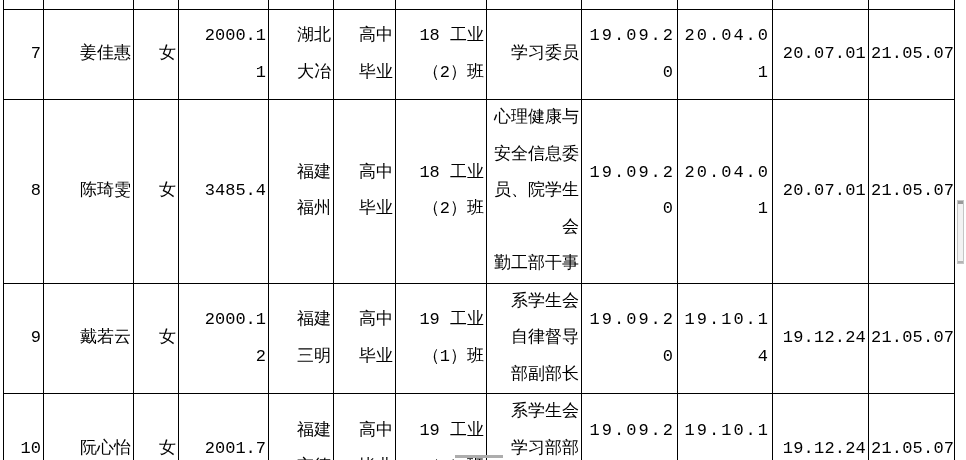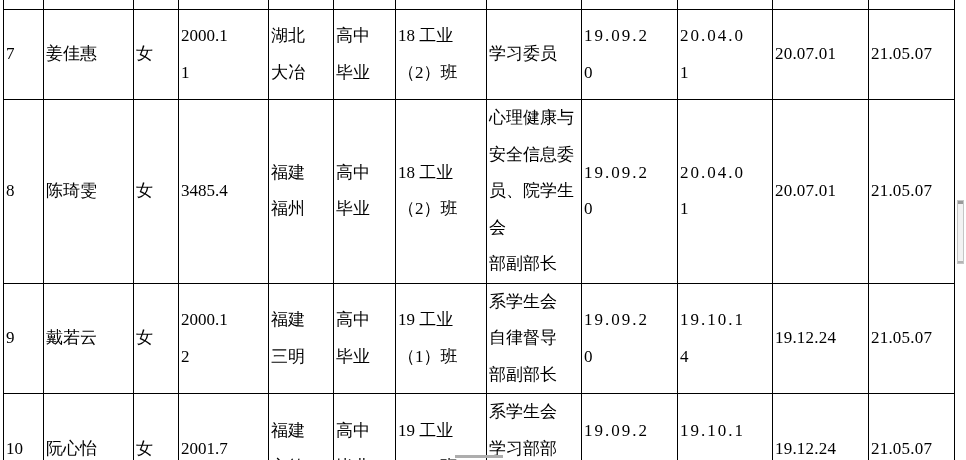--- a/index.html
+++ b/index.html
@@ -17,27 +17,28 @@
     color: #000000;
   }
   table.roster {
     border-collapse: collapse;
     table-layout: fixed;
     margin-left: 3px;
     width: 951px;
   }
   table.roster td {
     border: 1px solid #000000;
-    text-align: left;
+    text-align: right;
     vertical-align: middle;
     white-space: pre-line;
     padding: 0 2px;
     font-size: 17px;
     line-height: 2.15;
     overflow: hidden;
+    font-family: Liberation Mono, monospace;
   }
   tr.stub td {
     border-top: none;
     height: 9px;
     padding: 0;
     line-height: 0;
     font-size: 0;
   }
   tr.data-row td { height: 88px; }
   tr.r1 td, tr.r2 td, tr.r3 td { height: 89px; }
@@ -147,21 +148,21 @@
       <td>3485.4</td>
       <td>福建
 福州</td>
       <td>高中
 毕业</td>
       <td>18 工业
 （2）班</td>
       <td class="pos-sm">心理健康与
 安全信息委
 员、院学生会
-部副部长</td>
+勤工部干事</td>
       <td class="gap">19.09.2
 0</td>
       <td class="gap">20.04.0
 1</td>
       <td class="dt">20.07.01</td>
       <td class="dt">21.05.07</td>
     </tr>
 
     <tr class="data-row r3">
       <td>9</td>

